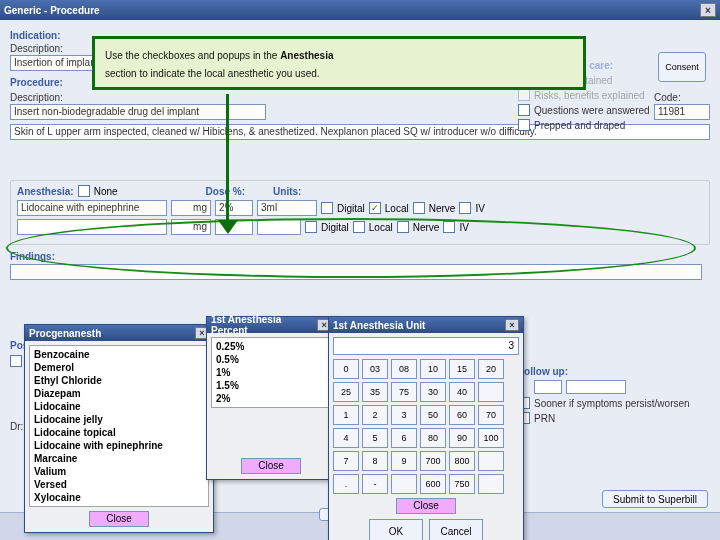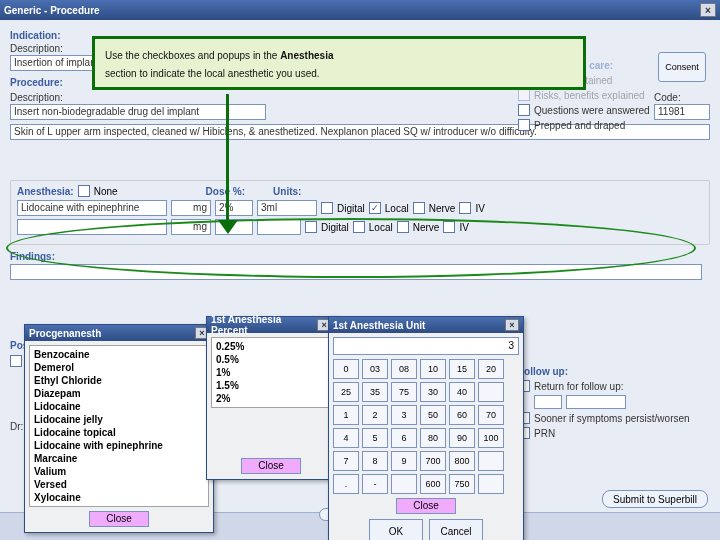--- a/index.html
+++ b/index.html
@@ -35,21 +35,21 @@
   .popup .list { background: #fff; border: 1px solid #a3a3a3; margin: 4px; padding: 2px; }
   .popup .list div { padding: 1px 2px; font-weight: bold; font-size: 10px; }
   .popup .close-btn { display: block; margin: 2px auto 5px; width: 60px; height: 16px; border: 1px solid #7a93bf; background: #f0abfc; text-align: center; line-height: 14px; }
   .keypad { padding: 4px; }
   .keypad .disp { background: #fff; border: 1px solid #7a93bf; height: 18px; margin-bottom: 4px; text-align: right; padding: 2px 4px; }
   .keypad .grid { display: grid; grid-template-columns: repeat(6, 26px); grid-auto-rows: 20px; gap: 3px; }
   .keypad .key { border: 1px solid #7a93bf; background: #f4f6fb; display: flex; align-items: center; justify-content: center; font-size: 9px; }
   .keypad .btnrow { display: flex; gap: 6px; justify-content: center; margin-top: 5px; }
   .keypad .btnrow div { width: 54px; height: 24px; border: 1px solid #7a93bf; background: #eef2fa; display: flex; align-items: center; justify-content: center; }
   .bottom-bar { position: absolute; left: 0; right: 0; bottom: 0; height: 28px; background: #cfd7e8; display: flex; align-items: center; justify-content: flex-end; gap: 6px; padding: 0 10px; border-top: 1px solid #9fb0d0; flex-direction: column; }
-  .btn { border: 1px solid #7a93bf; background: #eef2fa; border-radius: 8px; height: 18px; padding: 0 10px; display: flex; align-items: center; font-size: 10px; }
+  .btn { border: 1px solid #7a93bf; background: #eef2fa; border-radius: 3px; height: 18px; padding: 0 10px; display: flex; align-items: center; font-size: 10px; }
   .super-row { position: absolute; right: 12px; bottom: 32px; }
   .followup { position: absolute; right: 12px; top: 362px; width: 190px; color: #333; }
   .followup .chk-line { display: flex; align-items: center; gap: 4px; margin: 3px 0; }
   .followup input[type=text]{ width:28px; height:14px; border:1px solid #7a93bf; }
 </style>
 </head>
 <body>
 
 <div class="titlebar">
   <span>Generic - Procedure</span>
@@ -244,24 +244,20 @@
     <div class="close-btn" style="width:60px;margin-top:4px">Close</div>
     <div class="btnrow">
       <div>OK</div>
       <div>Cancel</div>
     </div>
   </div>
 </div>
 
 <div class="followup">
   <div class="section-lbl" style="color:#3b5ca0">Follow up:</div>
-  <div class="chk-line">
-      <span class="chk"></span>
-      <span>Return for follow up:</span>
-    </div>
   <div class="chk-line" style="margin-left:16px">
       <input type="text" style=""> 
       <input type="text" style="width: 60px;">
     </div>
   <div class="chk-line">
       <span class="chk"></span>
       <span>Sooner if symptoms persist/worsen</span>
     </div>
   <div class="chk-line">
       <span class="chk"></span>

